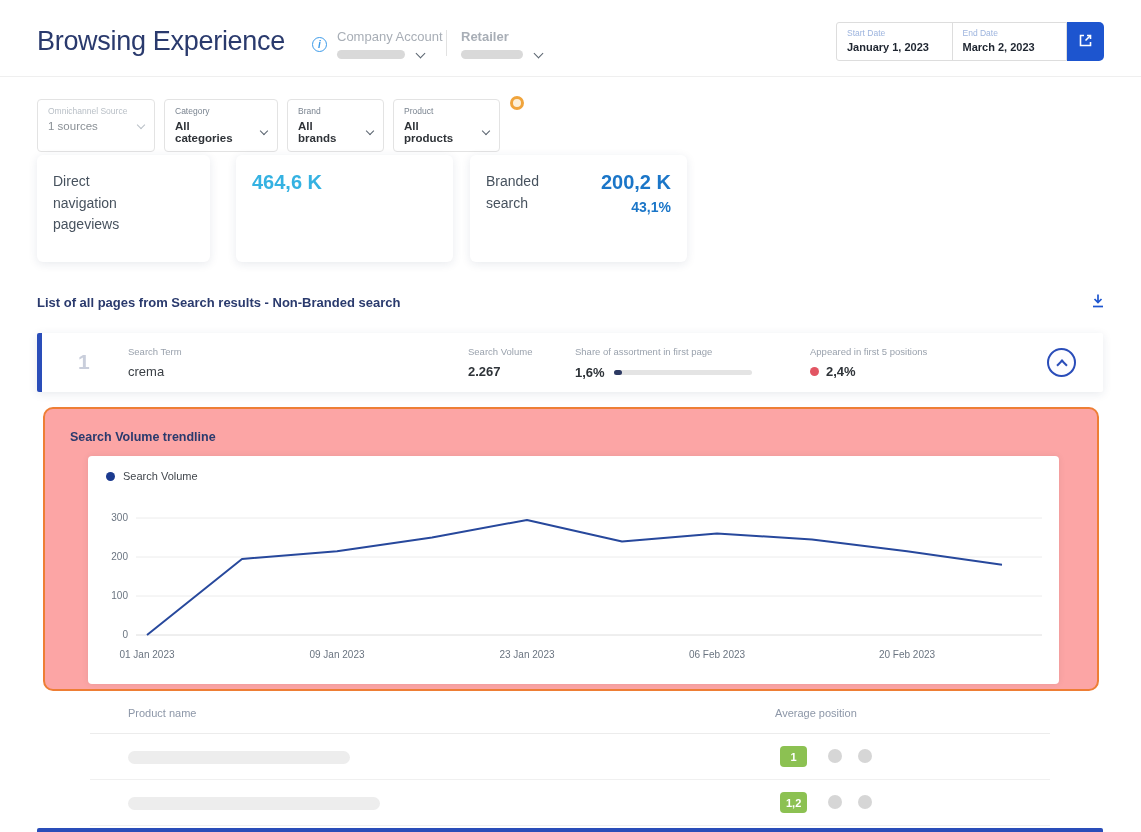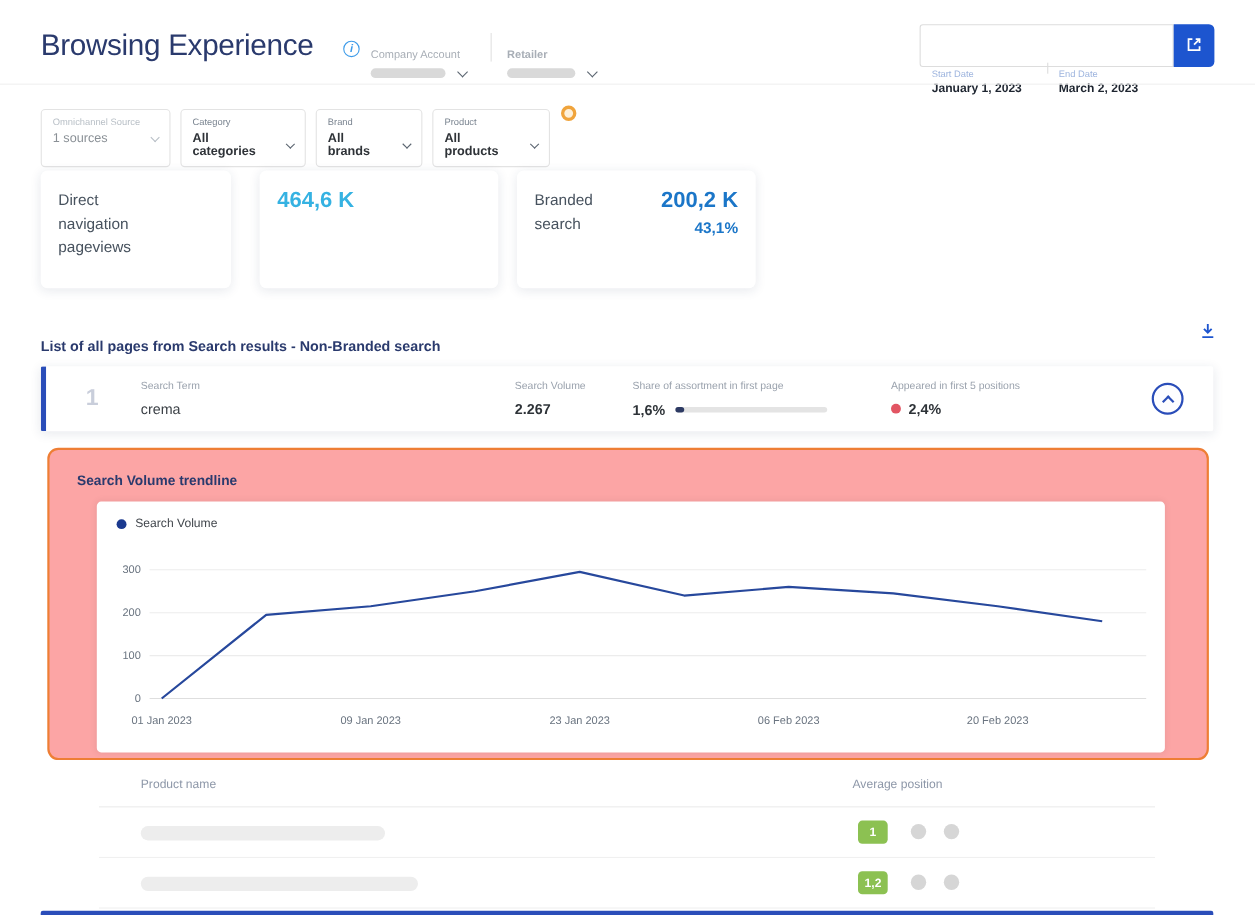--- a/index.html
+++ b/index.html
@@ -9,30 +9,30 @@
 
   
   .page-title { position:absolute; left:37px; top:26px; font-size:27px; font-weight:400;
                 color:#2a3a6d; letter-spacing:-0.3px; }
   .info-icon { position:absolute; left:312px; top:37px; width:15px; height:15px;
                border:1.5px solid #3d9be9; border-radius:50%; color:#3d9be9;
                font-size:10px; font-weight:700; font-style:italic;
                display:flex; align-items:center; justify-content:center; cursor:pointer; }
   .info-icon::before { content:"i"; }
   .hdr-select { position:absolute; top:29px; cursor:pointer; }
-  .hdr-select .lbl { font-size:10px; color:#a8aeb6;margin-top:16px; }
+  .hdr-select .lbl { font-size:13px; color:#a8aeb6; }
   .hdr-select .valrow { display:flex; align-items:center; margin-top:6px; }
   .pill { background:#d9d9d9; border-radius:5px; height:9px; }
   .chev { display:inline-block; width:7px; height:7px; border-right:1.8px solid #5b6570;
           border-bottom:1.8px solid #5b6570; transform:rotate(45deg); margin:-3px 0 0 12px; }
   .hdr-divider { position:absolute; left:446px; top:30px; width:1px; height:26px; background:#e2e2e2; }
 
   .date-box { position:absolute; left:836px; top:22px; width:231px; height:39px;
               border:1px solid #ddd; border-radius:3px 0 0 3px; display:flex; background:#fff; }
-  .date-cell { width:50%; padding:5px 10px; cursor:pointer;margin-top:34px; }
+  .date-cell { width:50%; padding:5px 10px; cursor:pointer; }
   .date-cell + .date-cell { border-left:1px solid #ddd; }
   .date-cell .lbl { font-size:8.5px; color:#9db4de; }
   .date-cell .val { font-size:11px; font-weight:700; color:#1e2530; margin-top:3px; }
   .export-btn { position:absolute; left:1067px; top:22px; width:37px; height:39px;
                 background:#1d55cf; border:none; border-radius:0 5px 5px 0;
                 display:flex; align-items:center; justify-content:center; cursor:pointer; }
   .header-rule { position:absolute; left:0; top:76px; width:1141px; height:1px; background:#efefef; }
 
   
   .filters { position:absolute; left:37px; top:99px; display:flex; gap:9px; }
@@ -63,21 +63,21 @@
   .valcol { display:flex; flex-direction:column; align-items:flex-end; }
   .blue-val { font-size:20px; font-weight:800; color:#1b76c8; }
   .blue-share { font-size:14px; font-weight:700; color:#1b76c8; margin-top:5px; }
   .card4 { left:708px; width:291px; background:#1465af; border-radius:8px;
            box-shadow:0 10px 20px rgba(20,101,175,0.35); }
   .card4 .ctitle { width:120px; color:#fff; font-size:15px; font-weight:700; line-height:1.35; }
   .white-val { font-size:22px; font-weight:800; color:#fff; }
   .white-share { font-size:16px; font-weight:800; color:#fff; margin-top:8px; }
 
   
-  .section-title { position:absolute; left:37px; top:295px; font-size:13px; font-weight:700; color:#2a3a6d;margin-top:12px; }
+  .section-title { position:absolute; left:37px; top:295px; font-size:13px; font-weight:700; color:#2a3a6d; }
   .download-btn { position:absolute; left:1089px; top:293px; width:18px; height:18px; background:none;
                   border:none; cursor:pointer; }
 
   
   .st-row { position:absolute; left:37px; top:333px; width:1066px; height:59px; background:#fff;
             border-left:5px solid #2a4db9; border-radius:2px;
             box-shadow:0 2px 10px rgba(30,50,90,0.10); cursor:pointer; }
   .st-rank { position:absolute; left:36px; top:17px; font-size:21px; font-weight:700; color:#c9cedb; }
   .st-block { position:absolute; top:13px; }
   .st-lbl { font-size:9.5px; color:#9aa2ad; }

